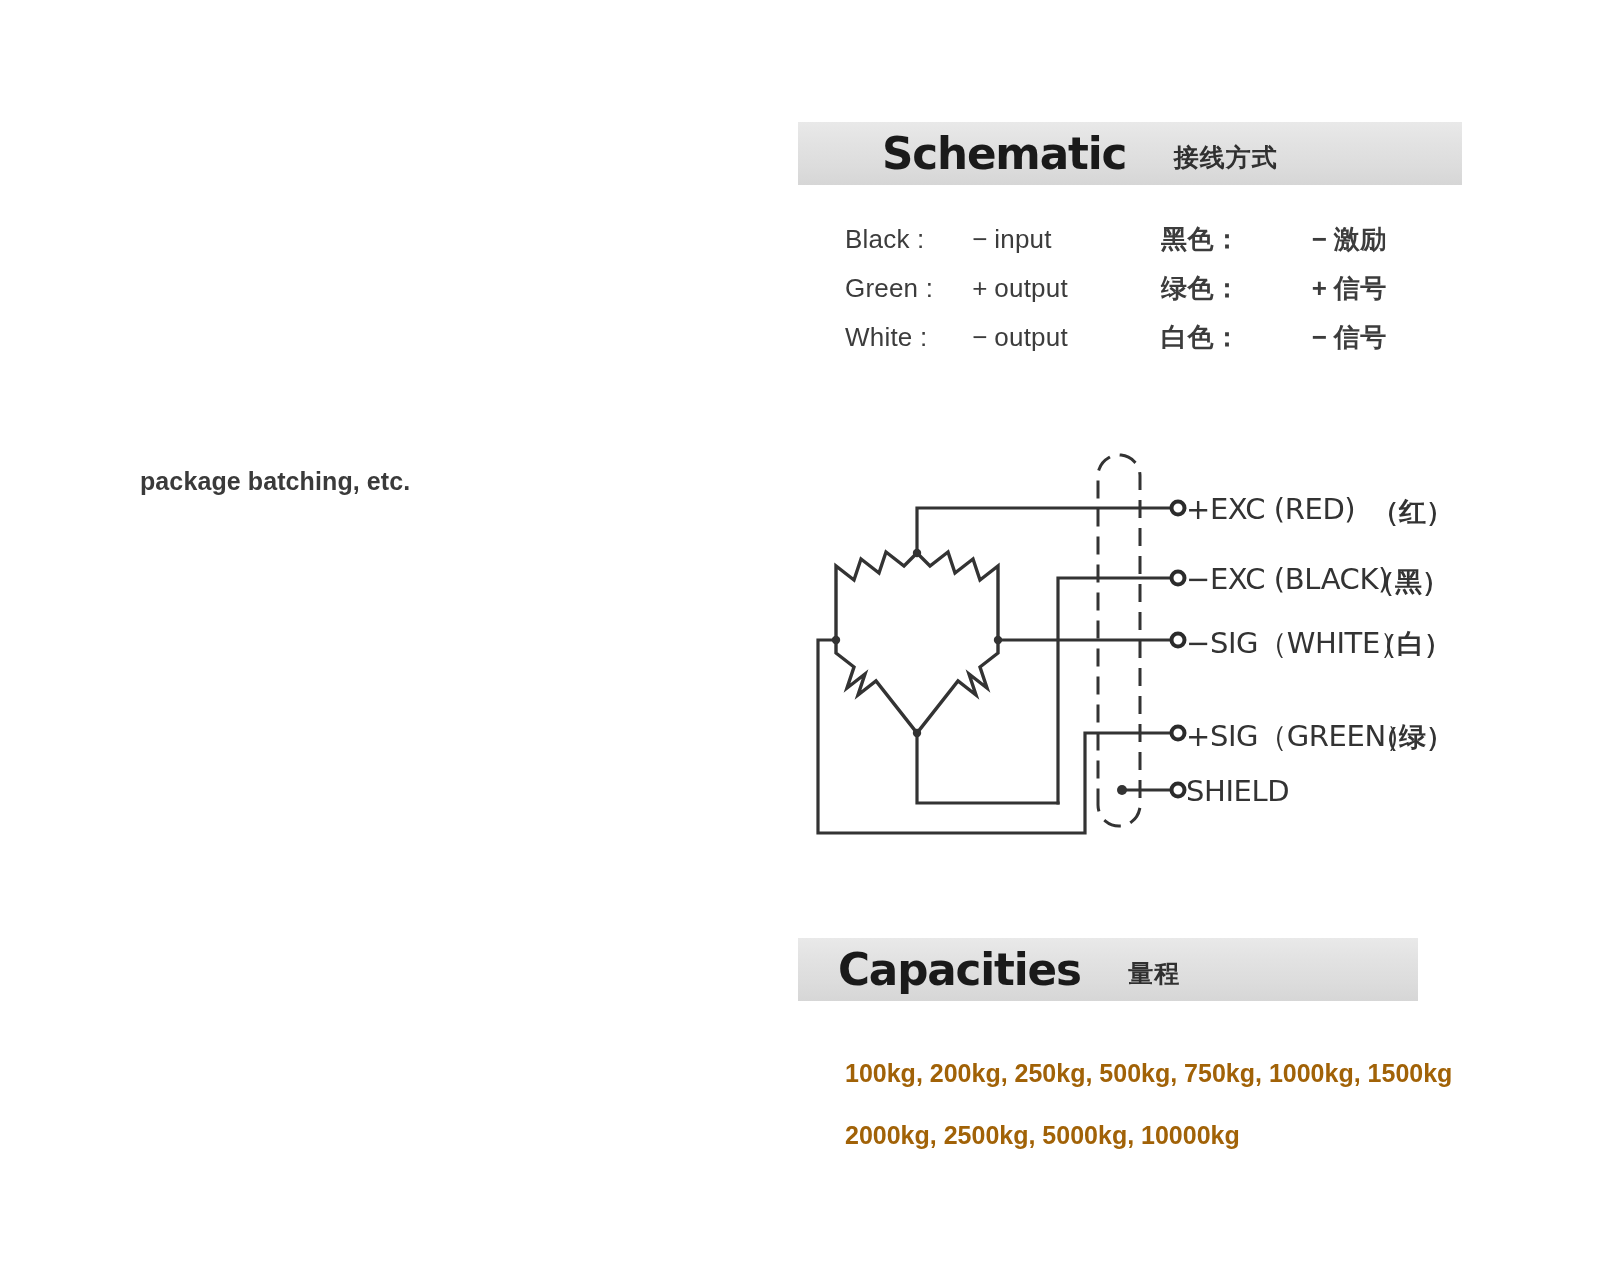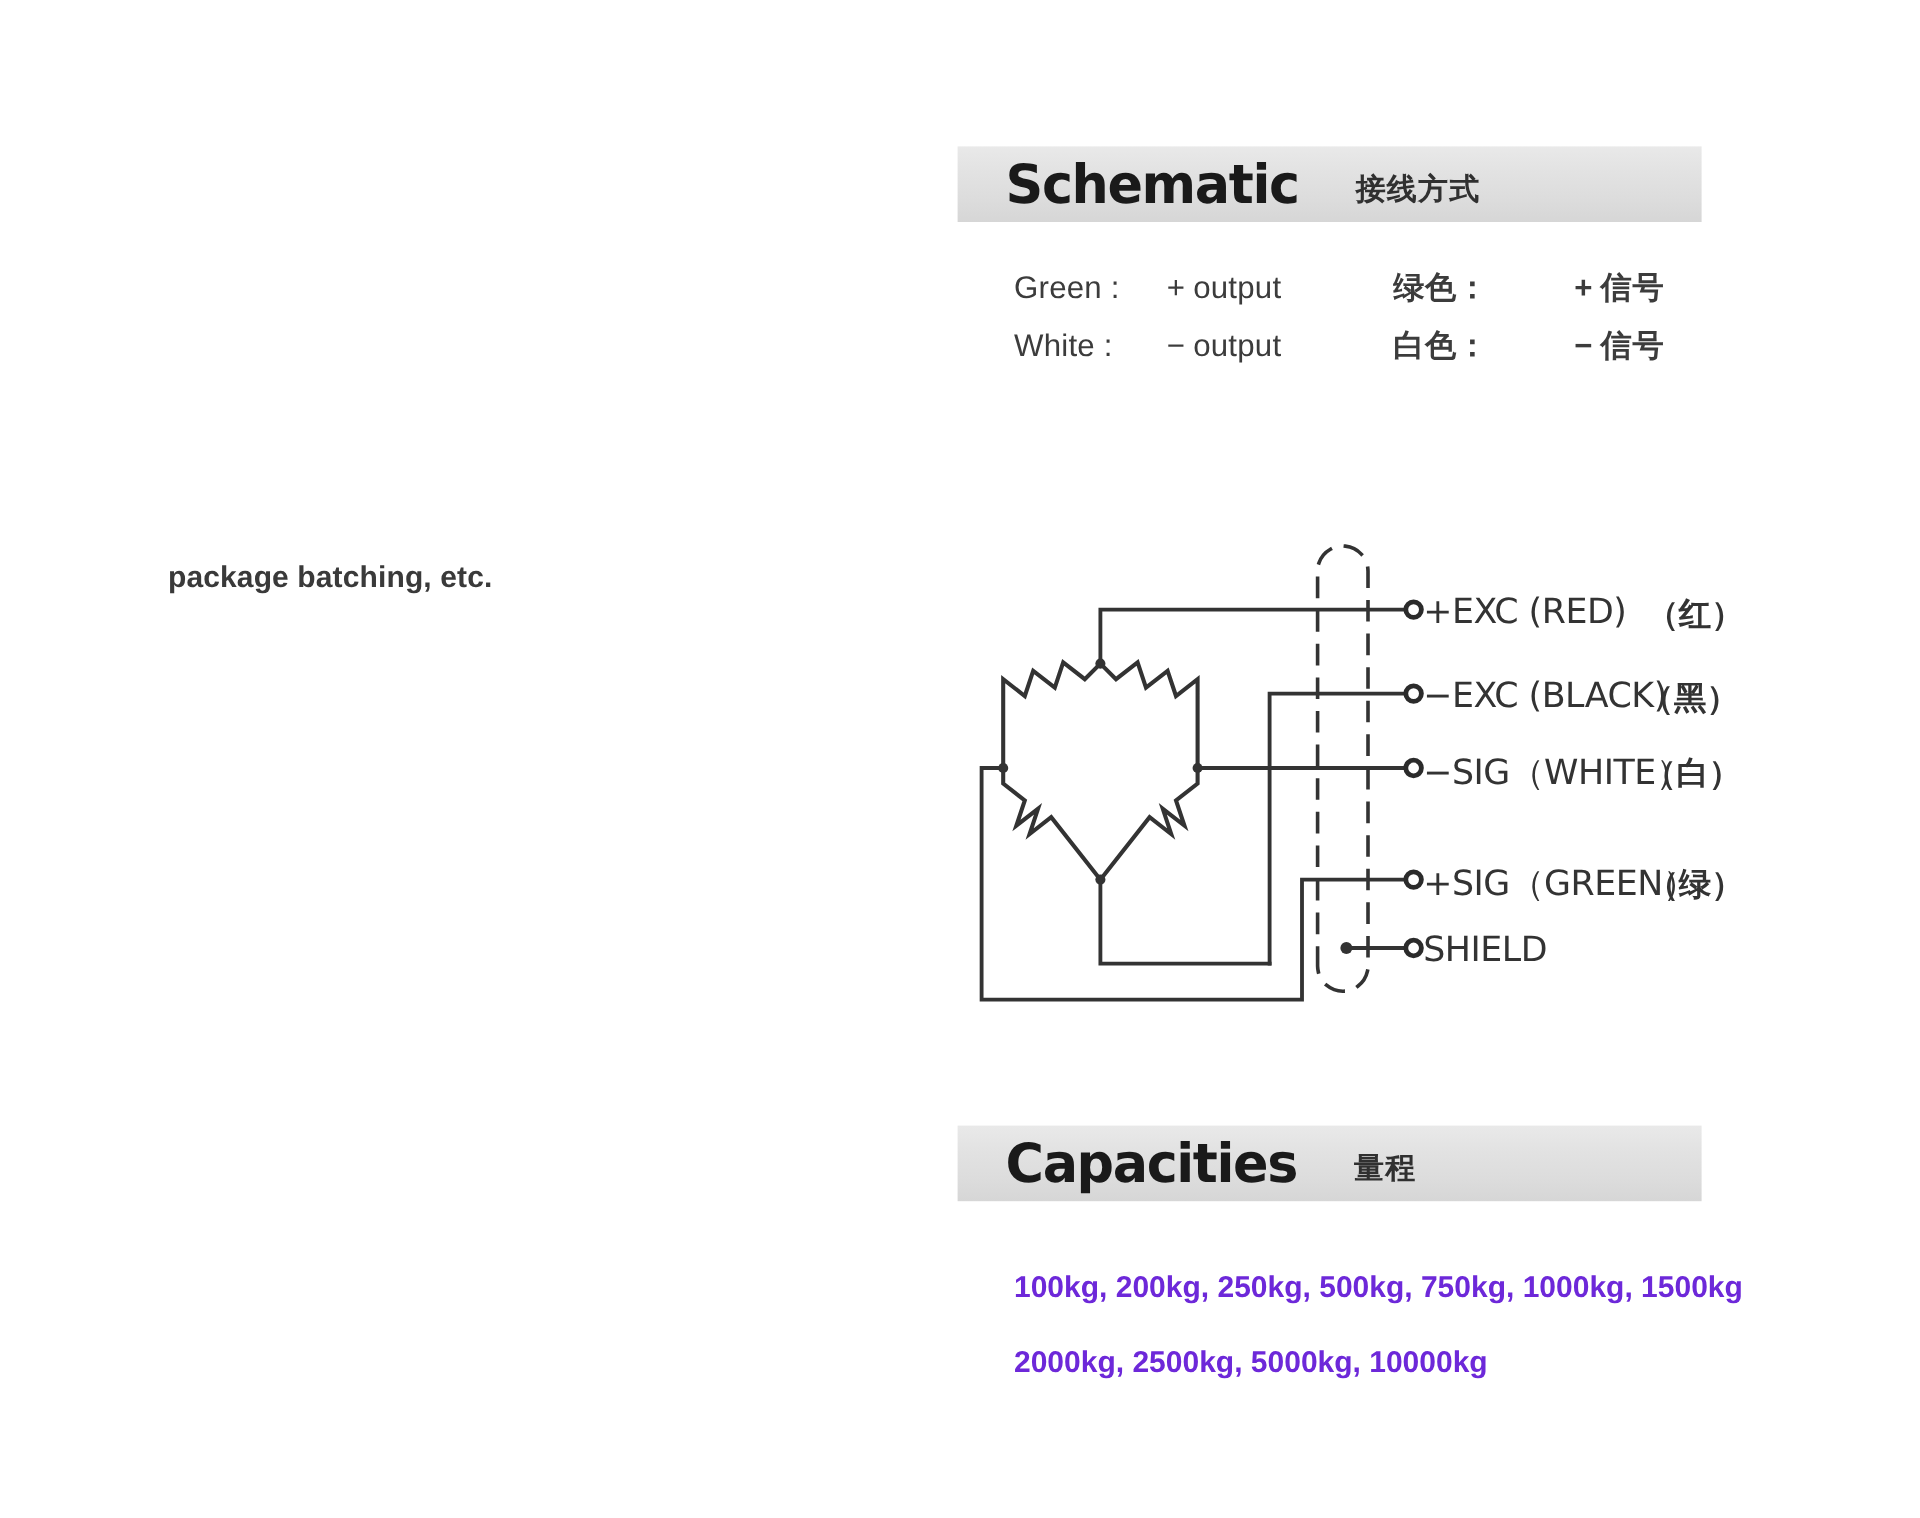--- a/index.html
+++ b/index.html
@@ -35,21 +35,21 @@
   
   .section-bar {
     position: absolute;
     left: 798px;
     width: 620px;
     height: 63px;
     background: linear-gradient(180deg,#e9e9e9 0%, #e2e2e2 35%, #dcdcdc 72%, #d6d6d6 100%);
     display: flex;
     align-items: center;
   }
-  .section-bar.schematic { top: 122px; }
+  .section-bar.schematic { top: 122px; padding-left: 44px; }
   .section-bar.capacities { top: 938px; }
 
   .sec-title-en {
     font-family: "DejaVu Sans", "Liberation Sans", sans-serif;
     font-size: 45px;
     font-weight: bold;
     color: #1a1a1a;
     margin-left: 40px;
     letter-spacing: -1.2px;
     transform: scaleX(.97);
@@ -117,37 +117,43 @@
   #capacities-list {
     position: absolute;
     left: 845px;
     top: 1042px;
     width: 600px;
   }
   .cap-line {
     font-size: 25px;
     font-weight: 600;
     line-height: 62px;
-    color: #6d28d9;
+    color: #a16207;
     white-space: nowrap;
   }
 </style>
 </head>
 <body>
 
 <div id="description-block">
   <div class="desc-line">package batching, etc.</div>
 </div>
 
 <div class="section-bar schematic">
   <span class="sec-title-en">Schematic</span>
   <span class="sec-title-cn">接线方式</span>
 </div>
 
 <div id="wire-table">
+  <div class="wire-row">
+    <span class="w-en-name">Black :</span>
+    <span class="w-en-fn"><span class="sgn">−</span><span>input</span></span>
+    <span class="w-cn-name">黑色：</span>
+    <span class="w-cn-fn"><span class="sgn">−</span><span>激励</span></span>
+  </div>
   <div class="wire-row">
     <span class="w-en-name">Green :</span>
     <span class="w-en-fn"><span class="sgn">+</span><span>output</span></span>
     <span class="w-cn-name">绿色：</span>
     <span class="w-cn-fn"><span class="sgn">+</span><span>信号</span></span>
   </div>
   <div class="wire-row">
     <span class="w-en-name">White :</span>
     <span class="w-en-fn"><span class="sgn">−</span><span>output</span></span>
     <span class="w-cn-name">白色：</span>

